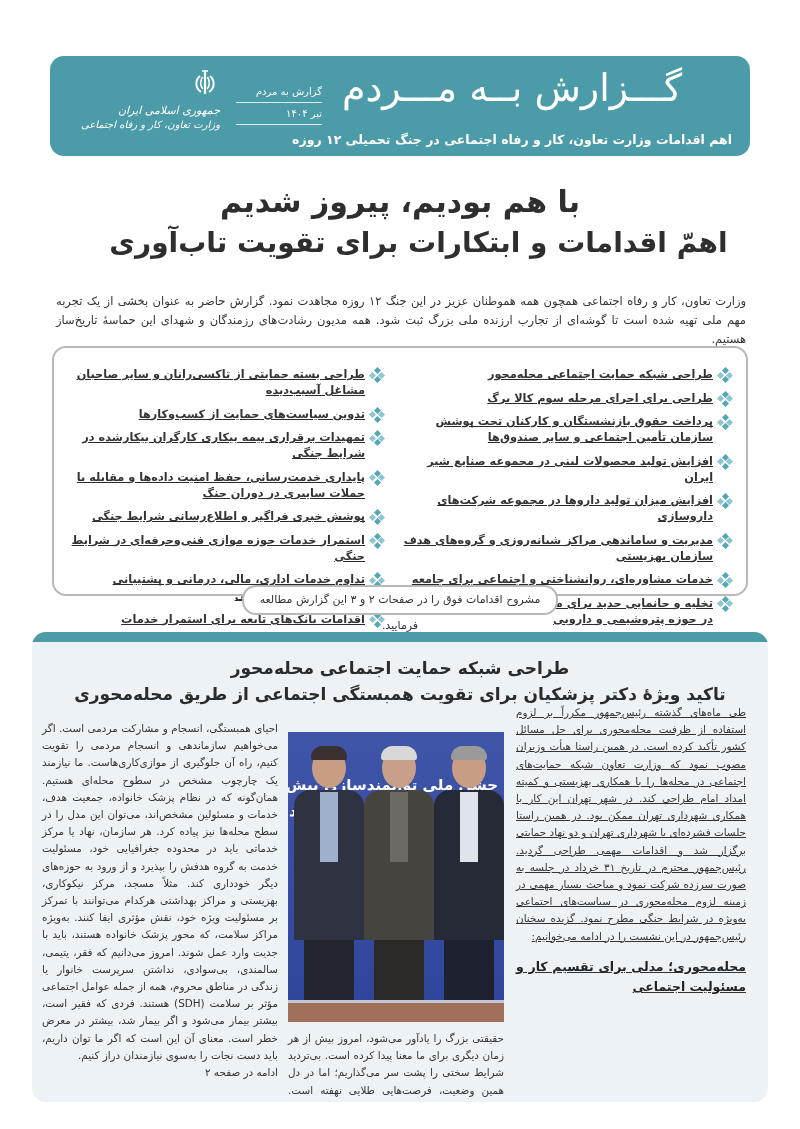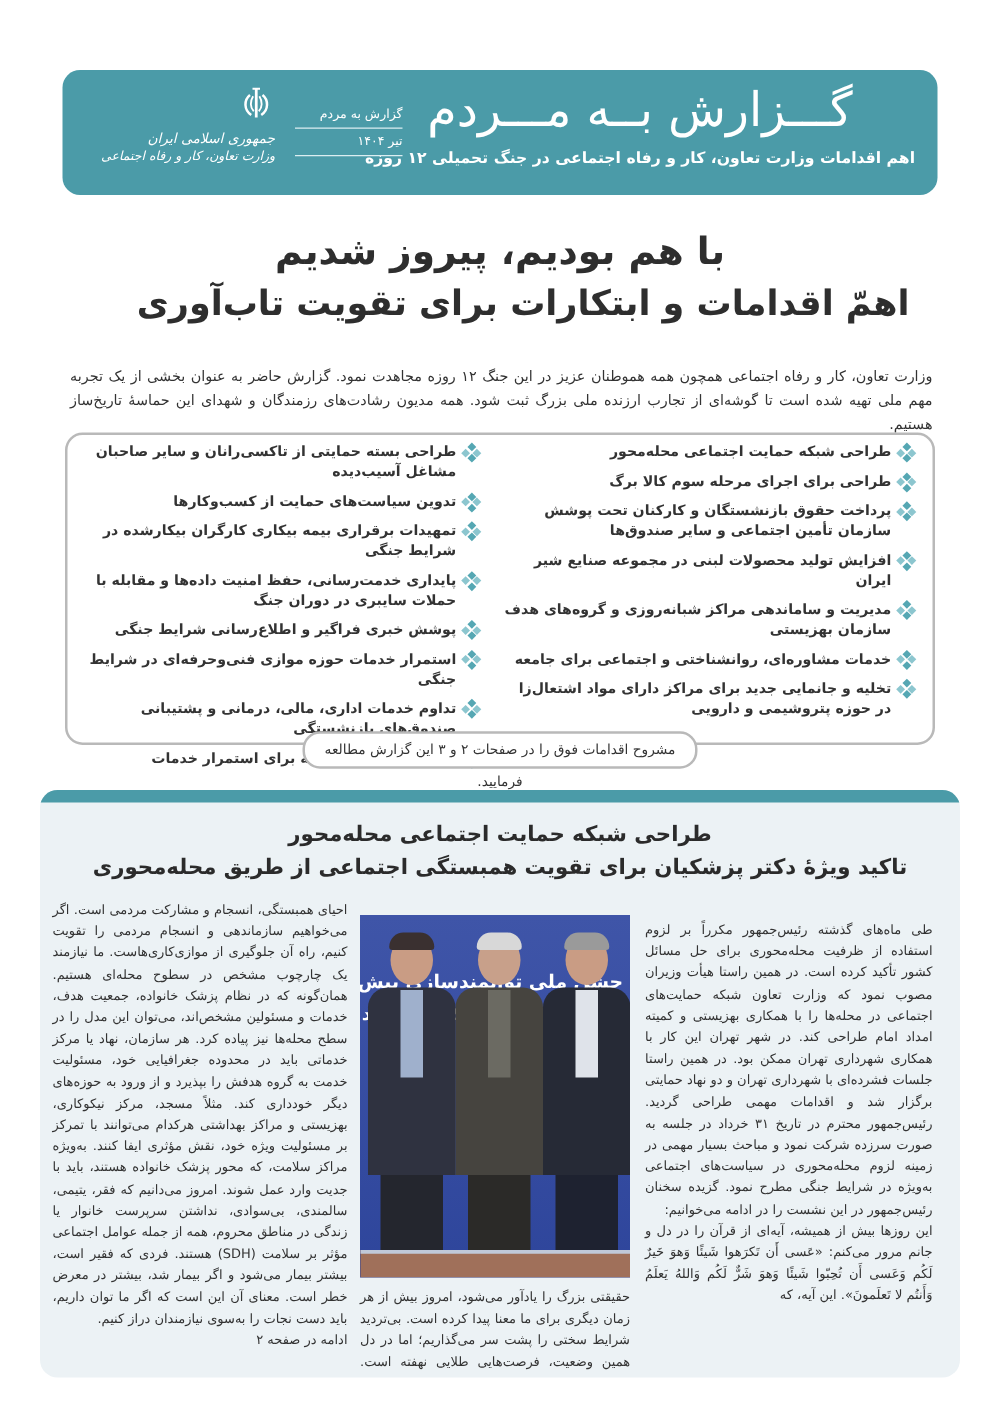--- a/index.html
+++ b/index.html
@@ -8,21 +8,21 @@
 
     
     .banner {
       position: absolute; left: 50px; top: 56px; width: 700px; height: 100px;
       background: #4b9ba8; border-radius: 14px; color: #fff;
     }
     .banner .masthead { position: absolute; right: 18px; top: 4px; text-align: center; }
     .banner .masthead .big {
       font-family: "DejaVu Serif", serif; font-size: 38px; line-height: 56px; letter-spacing: 2px; font-weight: normal;
     }
-    .banner .masthead .sub { font-size: 12.5px; font-weight: bold; margin-top: 2px; white-space: nowrap; }
+    .banner .masthead .sub { font-size: 12.5px; font-weight: bold; margin-top: 16px; white-space: nowrap; }
     .banner .issue { position: absolute; left: 186px; top: 30px; width: 86px; text-align: right; font-size: 10px; }
     .banner .issue .line { border-top: 1px solid #dbeef1; margin: 5px 0; }
     .banner .gov { position: absolute; left: 20px; top: 12px; width: 150px; }
     .banner .gov .emblem { width: 30px; height: 30px; margin: 0 auto 2px; }
     .banner .gov .t1 { font-family: "DejaVu Serif", serif; font-size: 11px; font-style: italic; }
     .banner .gov .t2 { font-family: "DejaVu Serif", serif; font-size: 10px; font-style: italic; margin-top: 2px; }
 
     
     .headline { position: absolute; left: 0; width: 800px; text-align: center; color: #2e2e2e; font-weight: bold; }
     .h1 { top: 184px; font-size: 30px; }
@@ -31,21 +31,21 @@
     .intro {
       position: absolute; left: 56px; top: 292px; width: 690px; font-size: 11.5px; line-height: 19px;
       text-align: justify; color: #333;
     }
 
     
     .box {
       position: absolute; left: 52px; top: 346px; width: 696px; height: 250px;
       border: 2px solid #b9b9b9; border-radius: 14px;
     }
-    .col { position: absolute; top: 6px; width: 330px; }
+    .col { position: absolute; top: 19px; width: 330px; text-decoration: underline; }
     .col.right { right: 14px; }
     .col.left { right: 362px; }
     .item { display: flex; align-items: flex-start; font-size: 11.3px; font-weight: bold; line-height: 16px; color: #333; margin-bottom: 7.5px; }
     .item .dia { flex: 0 0 14px; width: 14px; height: 14px; margin-left: 5px; margin-top: 1px; position: relative; }
     .dia i { position: absolute; width: 5px; height: 5px; background: #55a7b3; transform: rotate(45deg); }
     .dia i:nth-child(1) { left: 4.5px; top: 0; }
     .dia i:nth-child(2) { left: 0; top: 4.5px; background: #8cc6cf; }
     .dia i:nth-child(3) { left: 9px; top: 4.5px; background: #8cc6cf; }
     .dia i:nth-child(4) { left: 4.5px; top: 9px; }
 
@@ -58,21 +58,21 @@
     .panel {
       position: absolute; left: 32px; top: 632px; width: 736px; height: 470px;
       background: #ecf2f5; border-radius: 14px; overflow: hidden;
     }
     .panel .topbar { height: 10px; background: #4b9ba8; }
     .art-title { position: absolute; left: 0; width: 736px; text-align: center; font-weight: bold; color: #2b2b2b; }
     .at1 { top: 26px; font-size: 17px; }
     .at2 { top: 52px; font-size: 17px; }
 
     .txtcol { position: absolute; font-size: 10.4px; line-height: 17.2px; text-align: justify; color: #333; }
-    .c-right { right: 22px; top: 104px; width: 230px; }
+    .c-right { right: 22px; top: 72px; width: 230px; text-decoration: underline; }
     .c-left { left: 10px; top: 88px; width: 236px; }
     .c-mid { left: 256px; top: 398px; width: 216px; }
     .subhead { font-weight: bold; font-size: 12.5px; line-height: 20px; margin: 12px 0 2px; color: #222; }
     .cont { font-weight: normal; display: block; }
 
     .photo {
       position: absolute; left: 256px; top: 100px; width: 216px; height: 290px; overflow: hidden;
       background: linear-gradient(#3f55a8, #2e459b);
     }
     .photo .banner-text { position: absolute; right: 6px; top: 40px; color: #fff; font-weight: bold; font-size: 15px; line-height: 26px; text-align: right; white-space: nowrap; }
@@ -155,20 +155,29 @@
         </span>
         <span>افزایش تولید محصولات لبنی در مجموعه صنایع شیر ایران</span>
       </div>
     <div class="item">
         <span class="dia">
           <i></i>
           <i></i>
           <i></i>
           <i></i>
         </span>
+        <span>افزایش میزان تولید داروها در مجموعه شرکت‌های داروسازی</span>
+      </div>
+    <div class="item">
+        <span class="dia">
+          <i></i>
+          <i></i>
+          <i></i>
+          <i></i>
+        </span>
         <span>مدیریت و ساماندهی مراکز شبانه‌روزی و گروه‌های هدف سازمان بهزیستی</span>
       </div>
     <div class="item">
         <span class="dia">
           <i></i>
           <i></i>
           <i></i>
           <i></i>
         </span>
         <span>خدمات مشاوره‌ای، روانشناختی و اجتماعی برای جامعه</span>
@@ -260,21 +269,21 @@
 </div>
 <div class="note">مشروح اقدامات فوق را در صفحات ۲ و ۳ این گزارش مطالعه فرمایید.</div>
 
 <div class="panel">
   <div class="topbar"></div>
   <div class="art-title at1">طراحی شبکه حمایت اجتماعی محله‌محور</div>
   <div class="art-title at2">تاکید ویژهٔ دکتر پزشکیان برای تقویت همبستگی اجتماعی از طریق محله‌محوری</div>
 
   <div class="txtcol c-right">
     <p>طی ماه‌های گذشته رئیس‌جمهور مکرراً بر لزوم استفاده از ظرفیت محله‌محوری برای حل مسائل کشور تأکید کرده است. در همین راستا هیأت وزیران مصوب نمود که وزارت تعاون شبکه حمایت‌های اجتماعی در محله‌ها را با همکاری بهزیستی و کمیته امداد امام طراحی کند. در شهر تهران این کار با همکاری شهرداری تهران ممکن بود. در همین راستا جلسات فشرده‌ای با شهرداری تهران و دو نهاد حمایتی برگزار شد و اقدامات مهمی طراحی گردید. رئیس‌جمهور محترم در تاریخ ۳۱ خرداد در جلسه به صورت سرزده شرکت نمود و مباحث بسیار مهمی در زمینه لزوم محله‌محوری در سیاست‌های اجتماعی به‌ویژه در شرایط جنگی مطرح نمود. گزیده سخنان رئیس‌جمهور در این نشست را در ادامه می‌خوانیم:</p>
-    <p>این روزها بیش از همیشه، آیه‌ای از قرآن را در دل و جانم مرور می‌کنم: «عَسی أَن تَکرَهوا شَیئًا وَهوَ خَیرٌ لَکُم وَعَسی أَن تُحِبّوا شَیئًا وَهوَ شَرٌّ لَکُم وَاللهُ یَعلَمُ وَأَنتُم لا تَعلَمونَ». این آیه، که</p>
+    <div class="subhead">محله‌محوری؛ مدلی برای تقسیم کار و مسئولیت اجتماعی</div>
   </div>
 
   <div class="photo">
     <div class="banner-text">
       <div>جشن ملی توانمندسازی بیش</div>
       <div>طرح‌های اشتغال کمیته امداد</div>
     </div>
     <div class="person" style="left:6px;">
       <div class="head"></div>
       <div class="hair" style="background:#3a3030;"></div>

